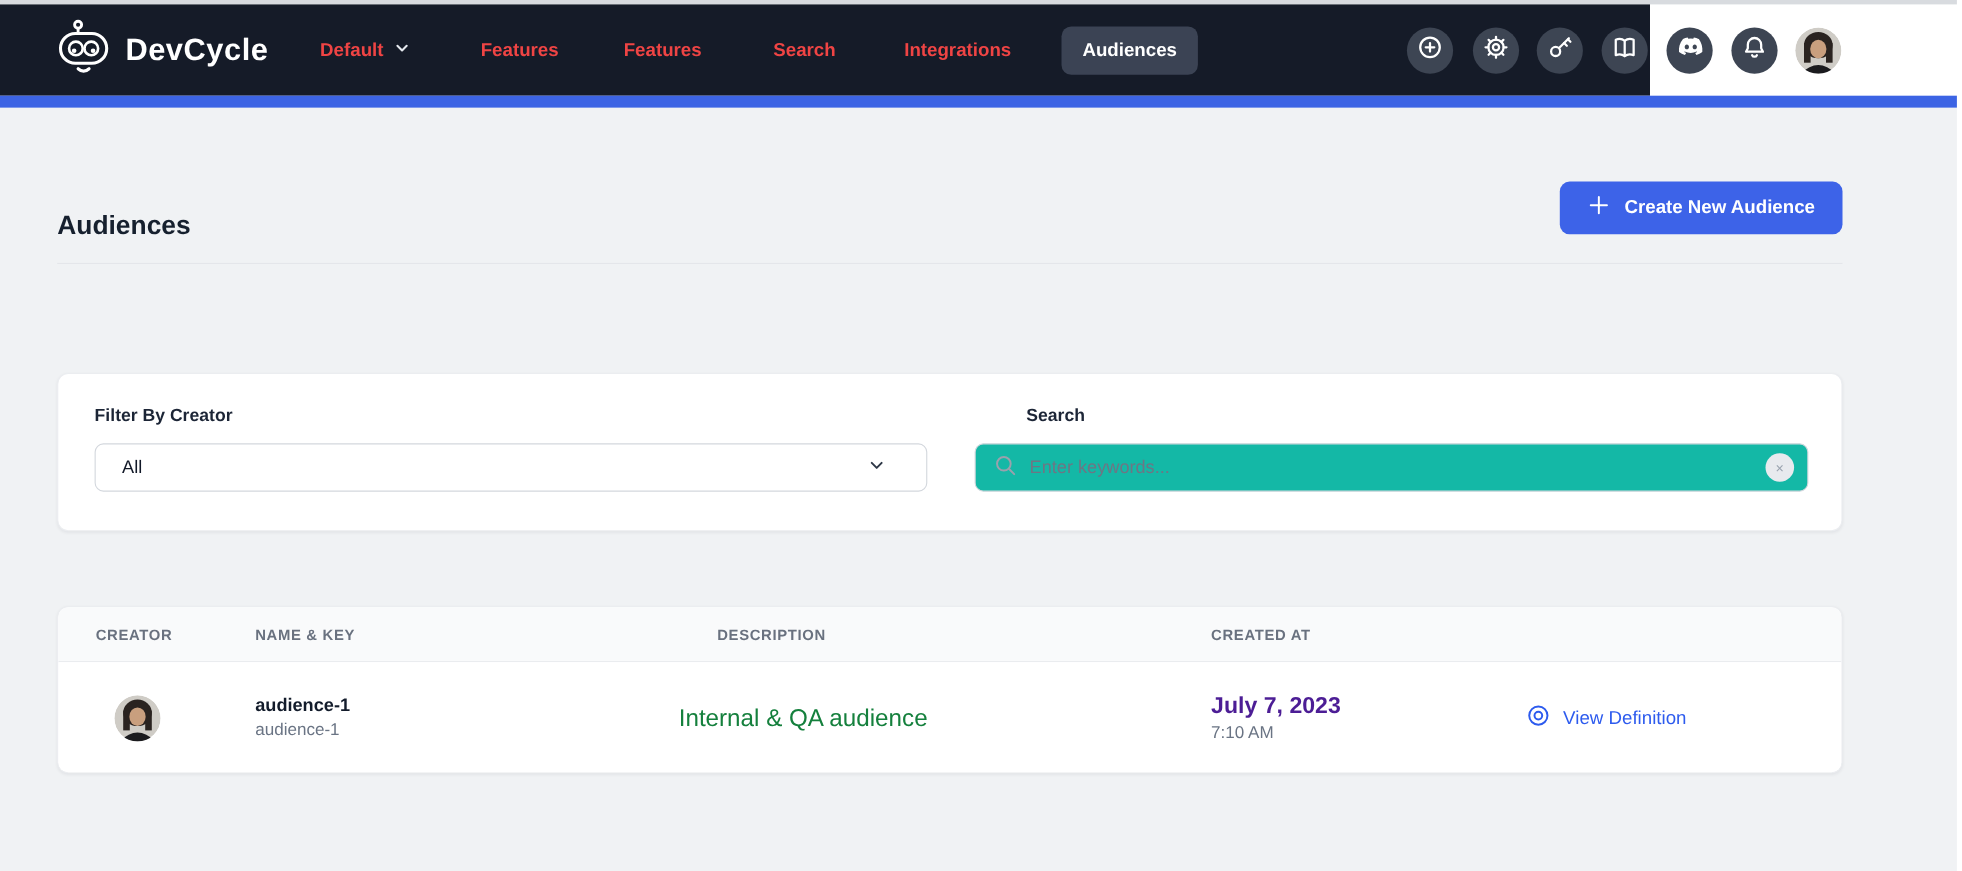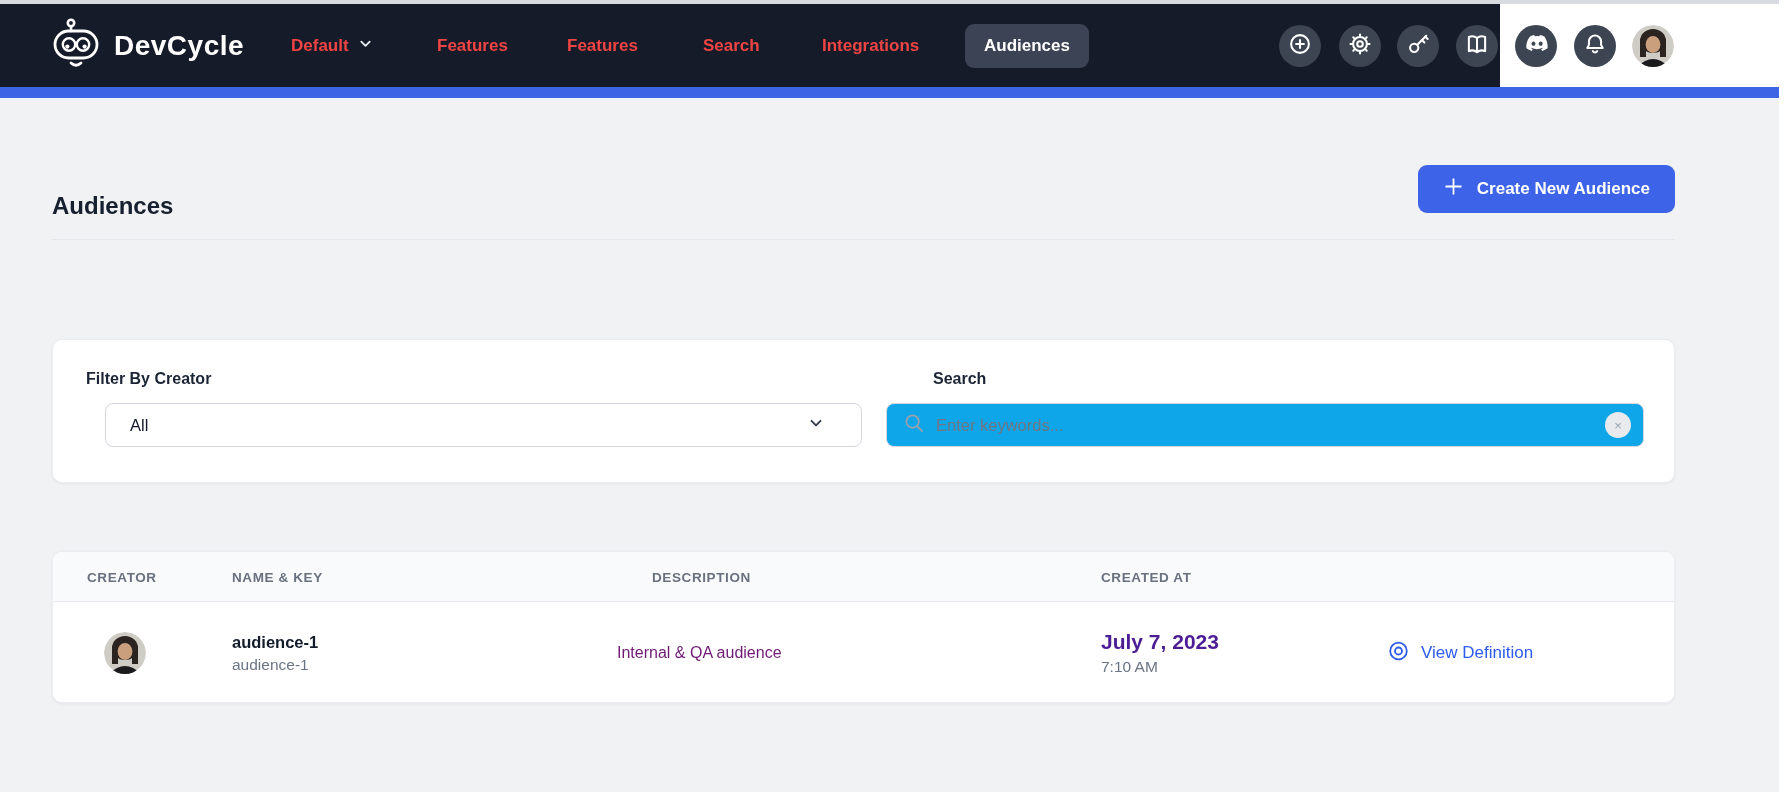--- a/index.html
+++ b/index.html
@@ -29,38 +29,38 @@
   .main { position:absolute; top:98px; left:0; width:1784px; height:694px; background:#f0f2f4; }
   .page-title { position:absolute; left:52px; top:94px; font-size:24px; font-weight:700; color:#16202e; }
   .create-btn { position:absolute; top:67px; right:109px; height:48px; padding:16px 25px; background:#3d63e8; border:none; border-radius:9px; color:#fff; font-family:"Liberation Sans",sans-serif; font-size:17px; font-weight:600; display:flex; align-items:center; gap:13px; cursor:pointer; }
   .title-divider { position:absolute; left:52px; top:141px; width:1623px; height:1px; background:#e4e6ea; }
 
   .card { position:absolute; left:52px; width:1623px; background:#fff; border:1px solid #ebedf0; border-radius:10px; box-shadow:0 1px 3px rgba(16,24,40,.06); }
   .filter-card { top:241px; height:144px; }
   .field-label { position:absolute; top:30px; font-size:16px; font-weight:600; color:#1c2536; }
   .lbl-creator { left:33px; }
   .lbl-search { left:833px;margin-left:47px; }
-  .select-box { position:absolute; left:33px; top:63px; width:757px; height:44px; border:1px solid #d3d7dd; border-radius:8px; background:#fff; display:flex; align-items:center; justify-content:space-between; padding:0 36px 0 24px; cursor:pointer;margin-left:19px; }
+  .select-box { position:absolute; left:33px; top:63px; width:757px; height:44px; border:1px solid #d3d7dd; border-radius:8px; background:#fff; display:flex; align-items:center; justify-content:space-between; padding:0 36px 0 24px; cursor:pointer; }
   .select-value { font-size:16.5px; font-weight:500; color:#111827; }
-  .search-box { position:absolute; left:833px; top:63px; width:758px; height:44px; border:1px solid #d3d7dd; border-radius:8px; background:#0ea5e9; display:flex; align-items:center; padding:0 12px 0 16px; gap:11px; }
+  .search-box { position:absolute; left:833px; top:63px; width:758px; height:44px; border:1px solid #d3d7dd; border-radius:8px; background:#14b8a6; display:flex; align-items:center; padding:0 12px 0 16px; gap:11px; }
   .search-box input { flex:1; border:none; outline:none; font-family:"Liberation Sans",sans-serif; font-size:16.5px; color:#374151; background:transparent; }
   .search-box input::placeholder { color:#6e7684; }
   .clear-btn { width:26px; height:26px; border-radius:50%; border:none; background:#e8eaee; color:#9aa3af; font-size:13px; line-height:1; display:flex; align-items:center; justify-content:center; cursor:pointer; flex:0 0 auto; }
 
   
   .table-card { top:453px; height:152px; overflow:hidden; }
   .thead { position:relative; height:50px; background:#f9fafb; border-bottom:1px solid #e8eaee; }
   .th { position:absolute; top:50%; transform:translateY(-50%); font-size:13.5px; font-weight:600; color:#69717f; letter-spacing:.6px; }
   .th-creator { left:34px; } .th-name { left:179px; } .th-desc { left:564px;margin-left:35px; } .th-created { left:1048px; }
   .trow { position:relative; height:101px; background:#fff; }
   .row-avatar { position:absolute; left:51px; top:50%; transform:translateY(-50%); width:42px; height:42px; border-radius:50%; overflow:hidden; }
   .cell-name { position:absolute; left:179px; top:50%; transform:translateY(-50%); }
   .name-main { font-size:16.5px; font-weight:600; color:#131c2b; }
   .name-key { font-size:15.5px; color:#6a7484; margin-top:4px; }
-  .cell-desc { position:absolute; left:564px; top:50%; transform:translateY(-50%); font-size:16px; color:#701a75; }
+  .cell-desc { position:absolute; left:564px; top:50%; transform:translateY(-50%); font-size:22px; color:#15803d; }
   .cell-created { position:absolute; left:1048px; top:50%; transform:translateY(-50%); }
   .created-date { font-size:21px; font-weight:700; color:#4c1d95; }
   .created-time { font-size:15.5px; color:#6a7484; margin-top:4px; }
   .cell-action { position:absolute; left:1334px; top:50%; transform:translateY(-50%); display:flex; align-items:center; gap:11px; cursor:pointer; }
   .action-label { font-size:17px; font-weight:500; color:#2d5bee; }
 </style>
 </head>
 <body>
 
 <div class="top-strip"></div>

